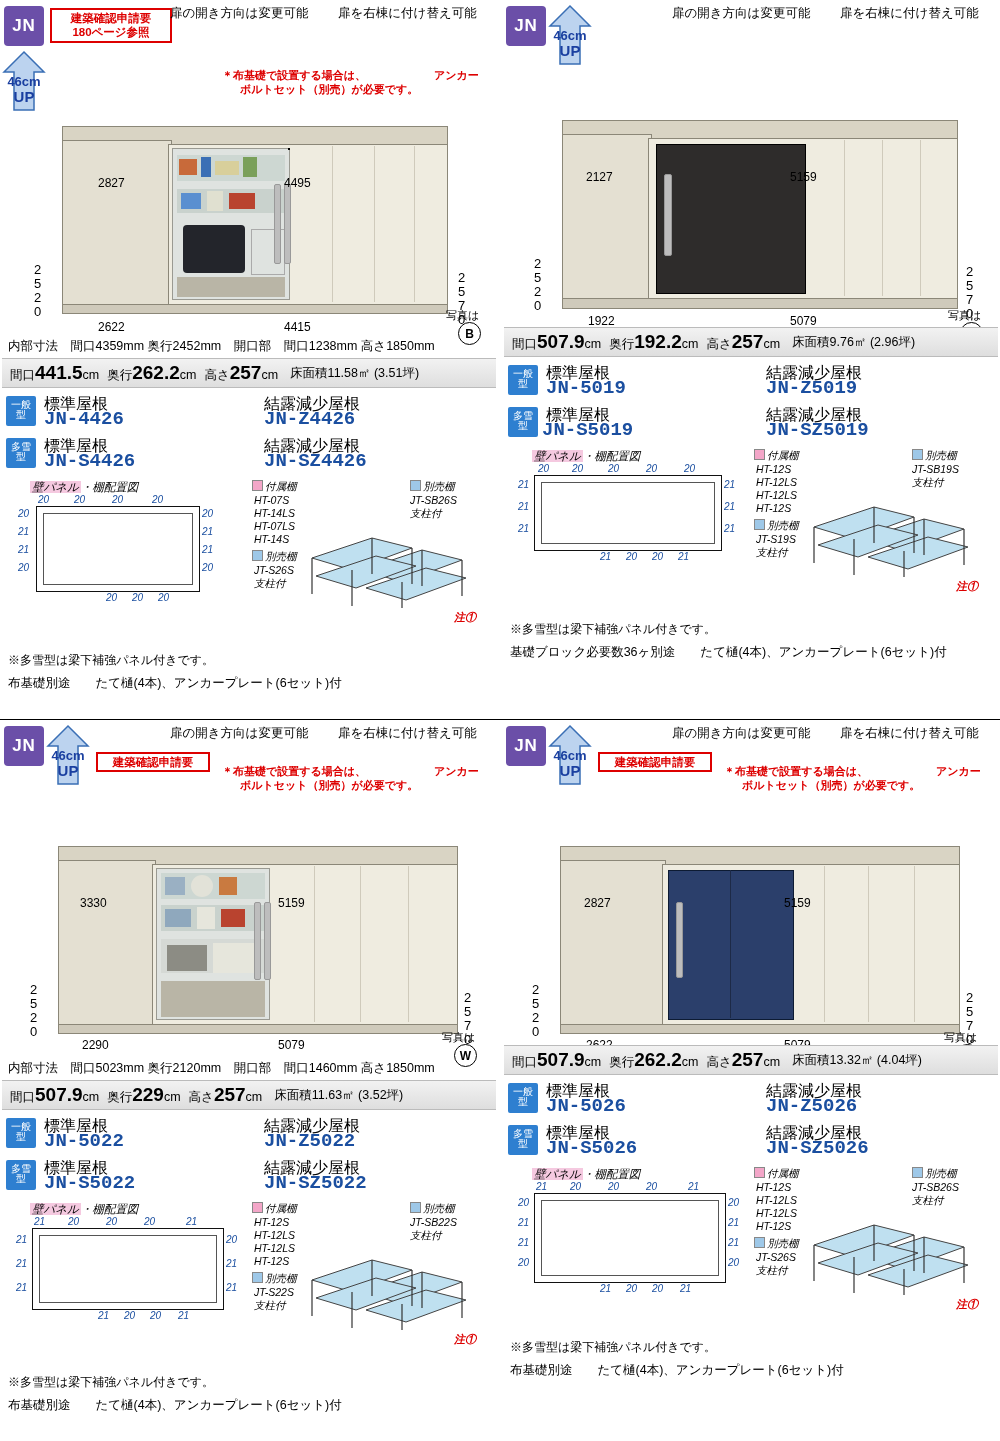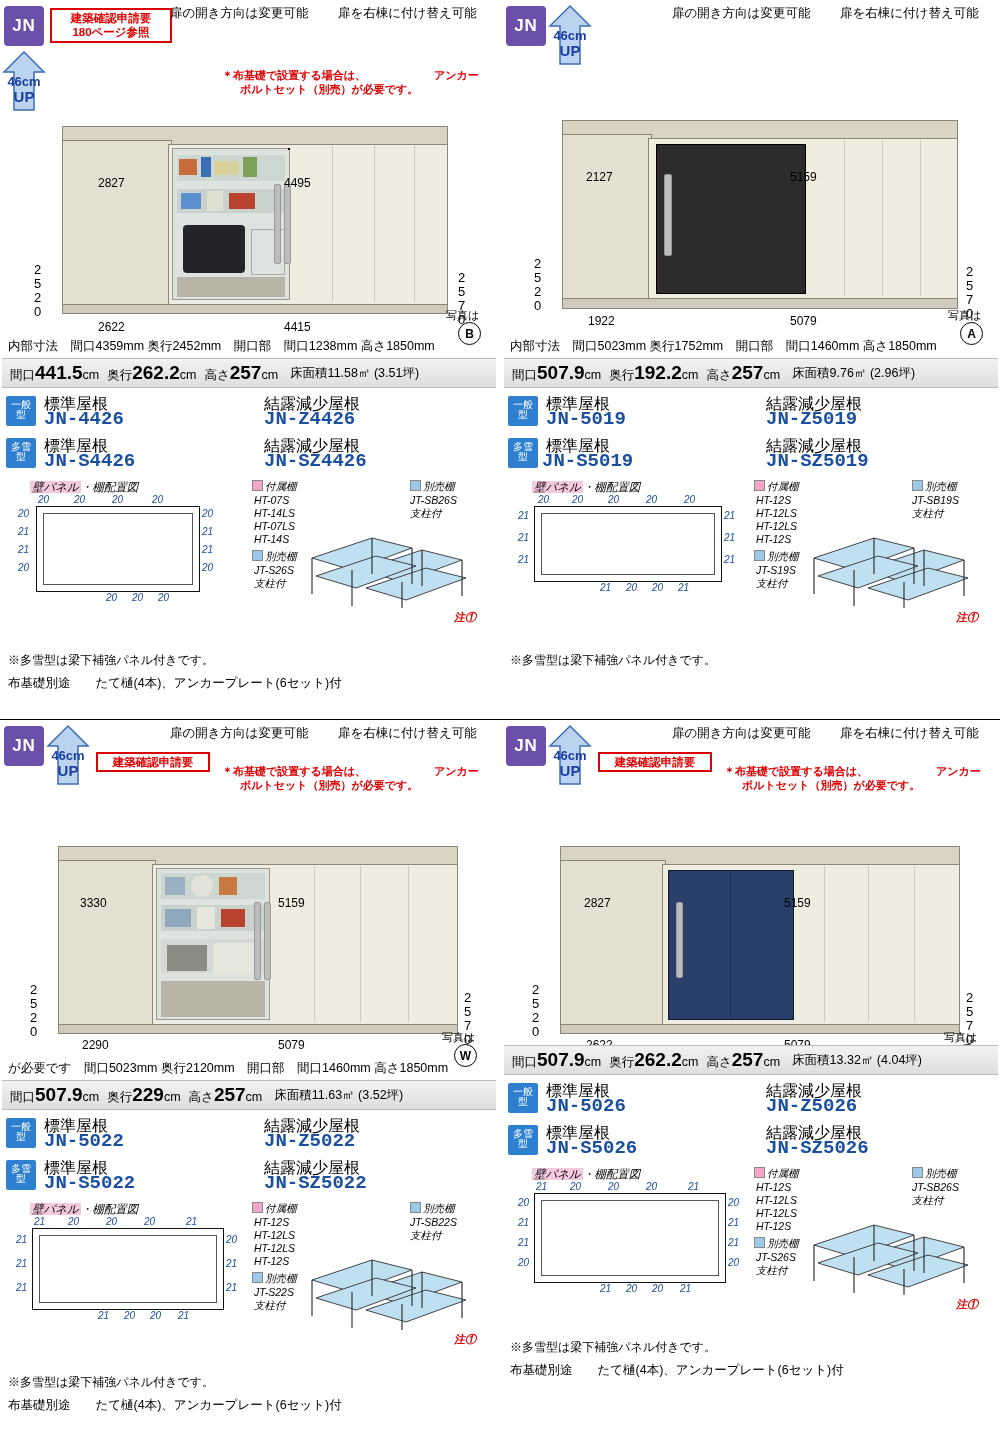--- a/index.html
+++ b/index.html
@@ -272,21 +272,20 @@
       <div class="dimlabel" style="left:82px;top:78px;">2127</div>
       <div class="dimlabel" style="left:286px;top:78px;">5159</div>
       <div class="dimlabel vert" style="left:26px;top:164px;font-size:13px;">2520</div>
       <div class="dimlabel vert" style="left:458px;top:172px;font-size:13px;">2570</div>
       <div class="dimlabel" style="left:84px;top:222px;">1922</div>
       <div class="dimlabel" style="left:286px;top:222px;">5079</div>
       <div class="photo-is" style="left:444px;top:216px;">写真は</div>
       <div class="circle-letter" style="left:456px;top:230px;">A</div>
     </div>
 
-    <div class="specline" style="margin-top:14px;">内部寸法　間口5023mm 奥行1752mm　開口部　間口1460mm 高さ1850mm</div>
     <div class="sizebar">
       <span class="item"><span class="sml">間口</span><span class="big">507.9</span><span class="sml">cm</span></span>
       <span class="item"><span class="sml">奥行</span><span class="big">192.2</span><span class="sml">cm</span></span>
       <span class="item"><span class="sml">高さ</span><span class="big">257</span><span class="sml">cm</span></span>
       <span class="floor">床面積9.76㎡ (2.96坪)</span>
     </div>
 
     <div class="models">
       <div class="tagblue" style="top:4px;">
         <div>
@@ -365,20 +364,21 @@
             <line x1="50" y1="52" x2="50" y2="88"></line>
           <line x1="120" y1="32" x2="120" y2="68"></line>
             <line x1="160" y1="42" x2="160" y2="78"></line>
           <line x1="100" y1="64" x2="100" y2="90"></line>
         </g>
       </svg>
       <div class="chu" style="left:452px;top:130px;">注①</div>
     </div>
 
     <div class="fnote">※多雪型は梁下補強パネル付きです。</div>
+    <div class="fnote2">基礎ブロック必要数36ヶ別途　　たて樋(4本)、アンカープレート(6セット)付</div>
   </div>
 
   <div class="panel p3">
     <div class="hdr">
       <div class="jn-badge">JN</div>
       <div class="up-arrow" style="left:44px;top:2px;">
         <div class="arrowbox">
           <svg width="44" height="62" viewBox="0 0 44 62">
             <polygon points="22,2 42,22 32,22 32,60 12,60 12,22 2,22" fill="#bcd3ef" stroke="#3a6fb5" stroke-width="1.5"></polygon>
           </svg>
@@ -426,21 +426,21 @@
       <div class="dimlabel" style="left:78px;top:94px;">3330</div>
       <div class="dimlabel" style="left:276px;top:94px;">5159</div>
       <div class="dimlabel vert" style="left:24px;top:180px;font-size:13px;">2520</div>
       <div class="dimlabel vert" style="left:458px;top:188px;font-size:13px;">2570</div>
       <div class="dimlabel" style="left:80px;top:236px;">2290</div>
       <div class="dimlabel" style="left:276px;top:236px;">5079</div>
       <div class="photo-is" style="left:440px;top:228px;">写真は</div>
       <div class="circle-letter" style="left:452px;top:242px;">W</div>
     </div>
 
-    <div class="specline" style="margin-top:18px;">が必要です　間口5023mm 奥行2120mm　開口部　間口1460mm 高さ1850mm</div>
+    <div class="specline" style="margin-top:18px;">内部寸法　間口5023mm 奥行2120mm　開口部　間口1460mm 高さ1850mm</div>
     <div class="sizebar">
       <span class="item"><span class="sml">間口</span><span class="big">507.9</span><span class="sml">cm</span></span>
       <span class="item"><span class="sml">奥行</span><span class="big">229</span><span class="sml">cm</span></span>
       <span class="item"><span class="sml">高さ</span><span class="big">257</span><span class="sml">cm</span></span>
       <span class="floor">床面積11.63㎡ (3.52坪)</span>
     </div>
 
     <div class="models">
       <div class="tagblue" style="top:4px;">
         <div>

